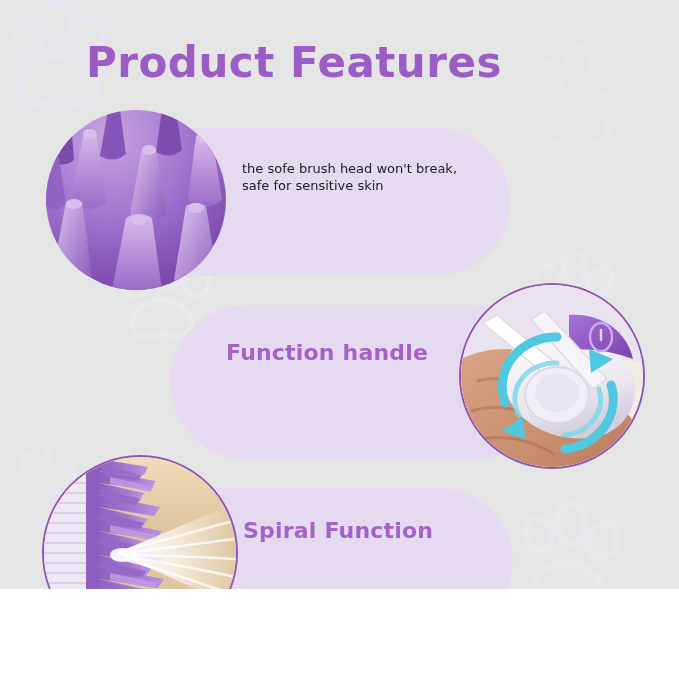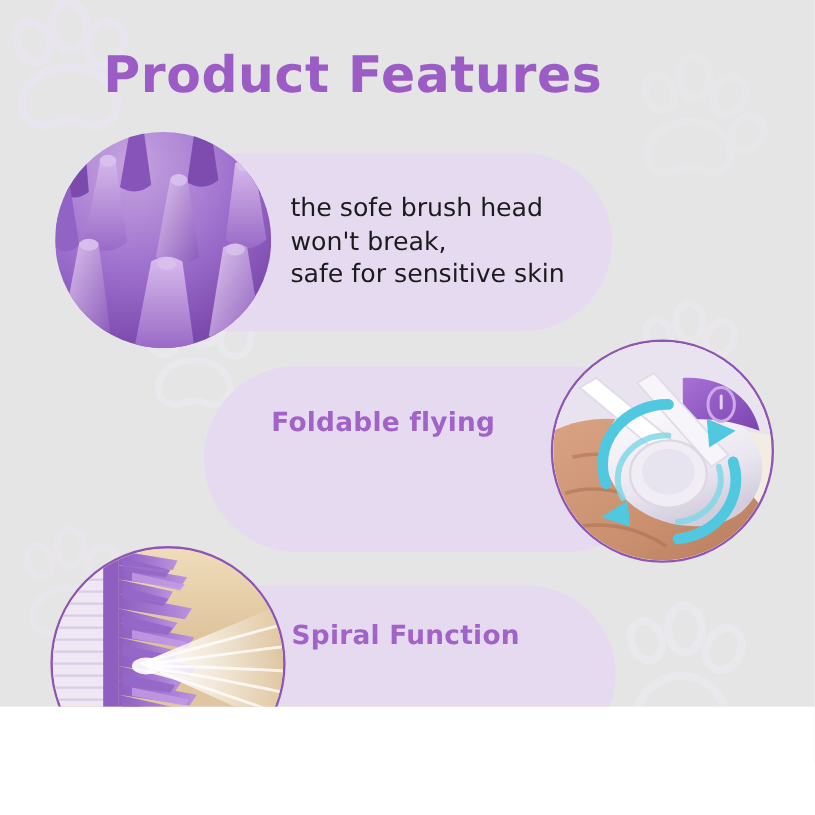--- a/index.html
+++ b/index.html
@@ -49,21 +49,21 @@
   .card-head {
     font-size: 22px;
     font-weight: bold;
     color: #a263c8;
     letter-spacing: 0.2px;
     white-space: nowrap;
     margin: 0 0 5px 0;
     line-height: 1.1;
   }
   .card-body {
-    font-size: 21px;
+    font-size: 13px;
     color: #1b1b1b;
     line-height: 1.32;
     margin: 0;
     white-space: pre-line;
   }
 
   
   #card-1 {
     left: 120px; top: 128px; width: 390px; height: 148px;
     border-radius: 0 74px 74px 0;
@@ -227,21 +227,21 @@
   </div>
 
   <div class="card-text" id="text-1">
     <div class="card-body">the sofe brush head won't break,
 safe for sensitive skin</div>
   </div>
 
   <div class="card" id="card-2"></div>
 
   <div class="card-text" id="text-2">
-    <div class="card-head">Foldable flying</div>
+    <div class="card-head">Function handle</div>
   </div>
 
   <div class="photo" id="photo-2">
     <svg viewBox="0 0 182 182" preserveAspectRatio="none">
       <defs>
         <linearGradient id="skin" x1="0" y1="0" x2="1" y2="1">
           <stop offset="0%" stop-color="#d9a384"></stop>
           <stop offset="60%" stop-color="#c98f6e"></stop>
           <stop offset="100%" stop-color="#b67a5c"></stop>
         </linearGradient>

